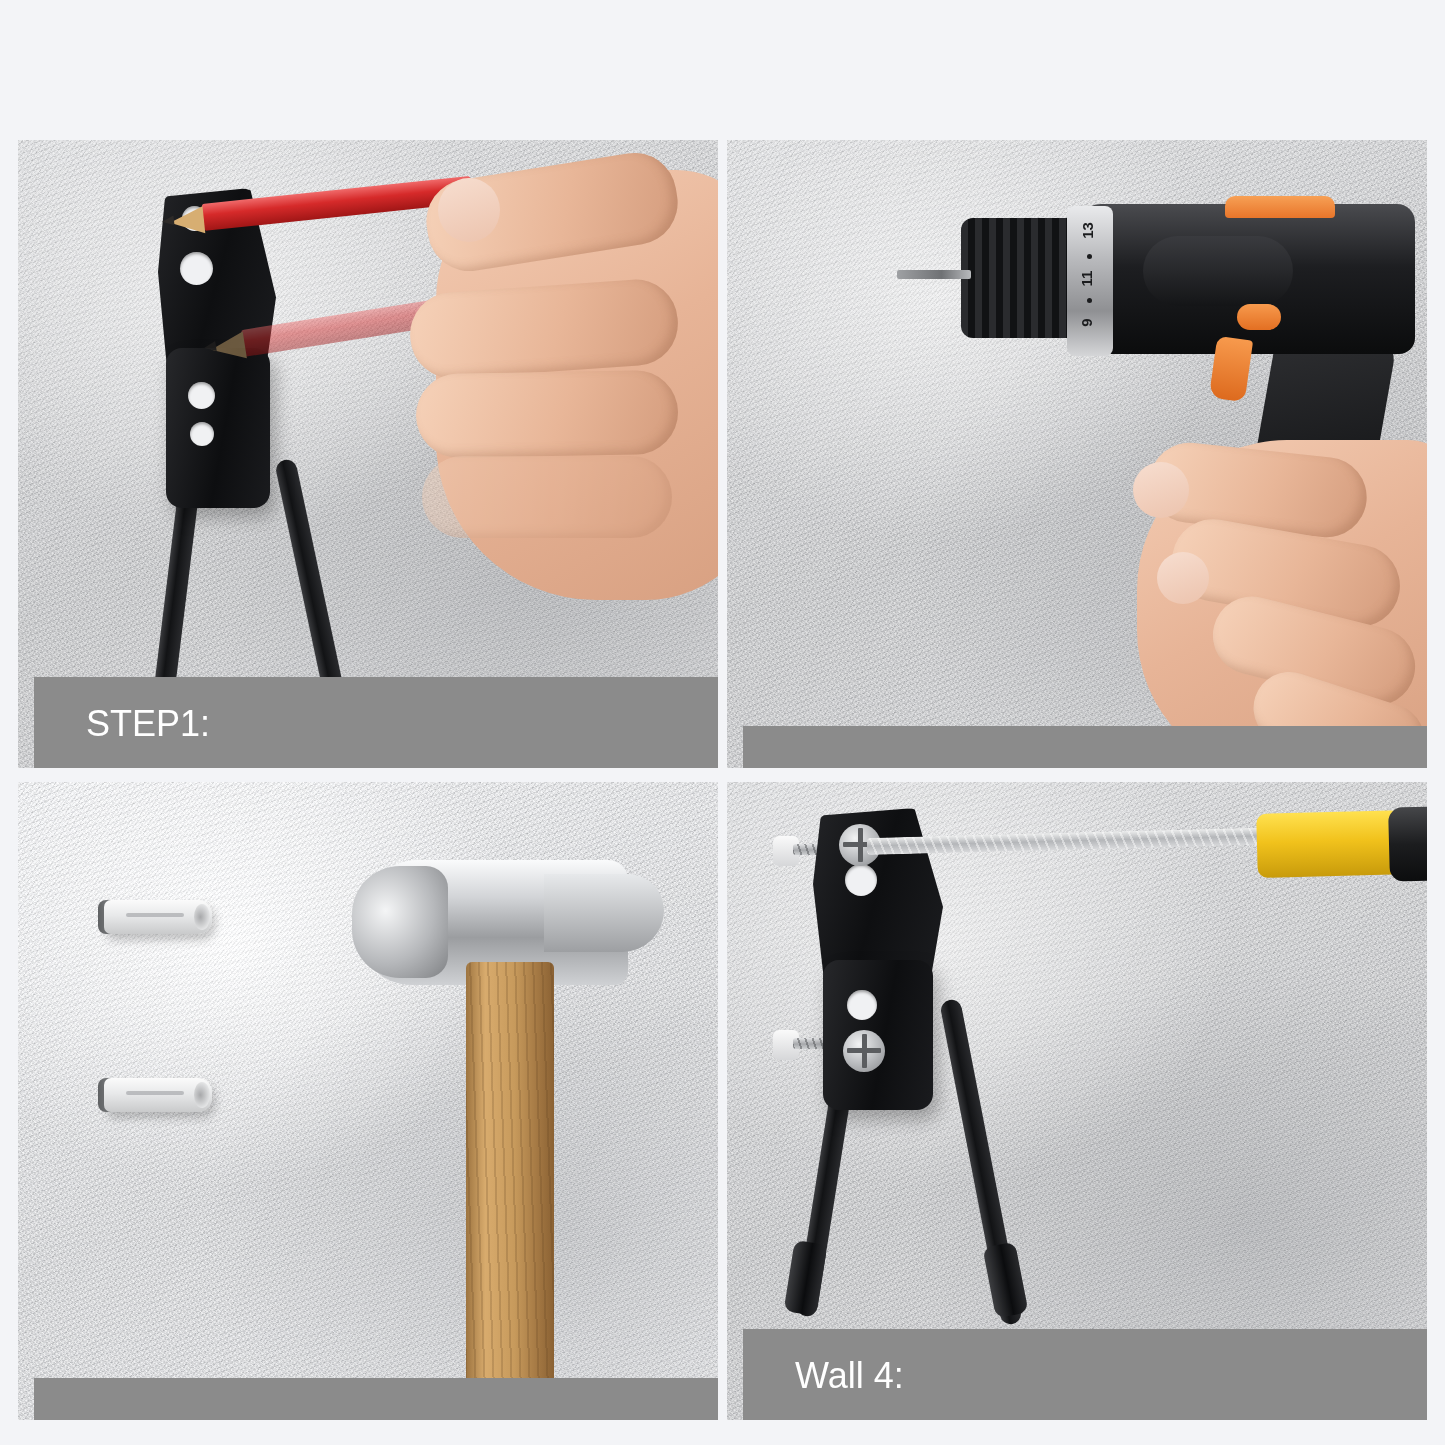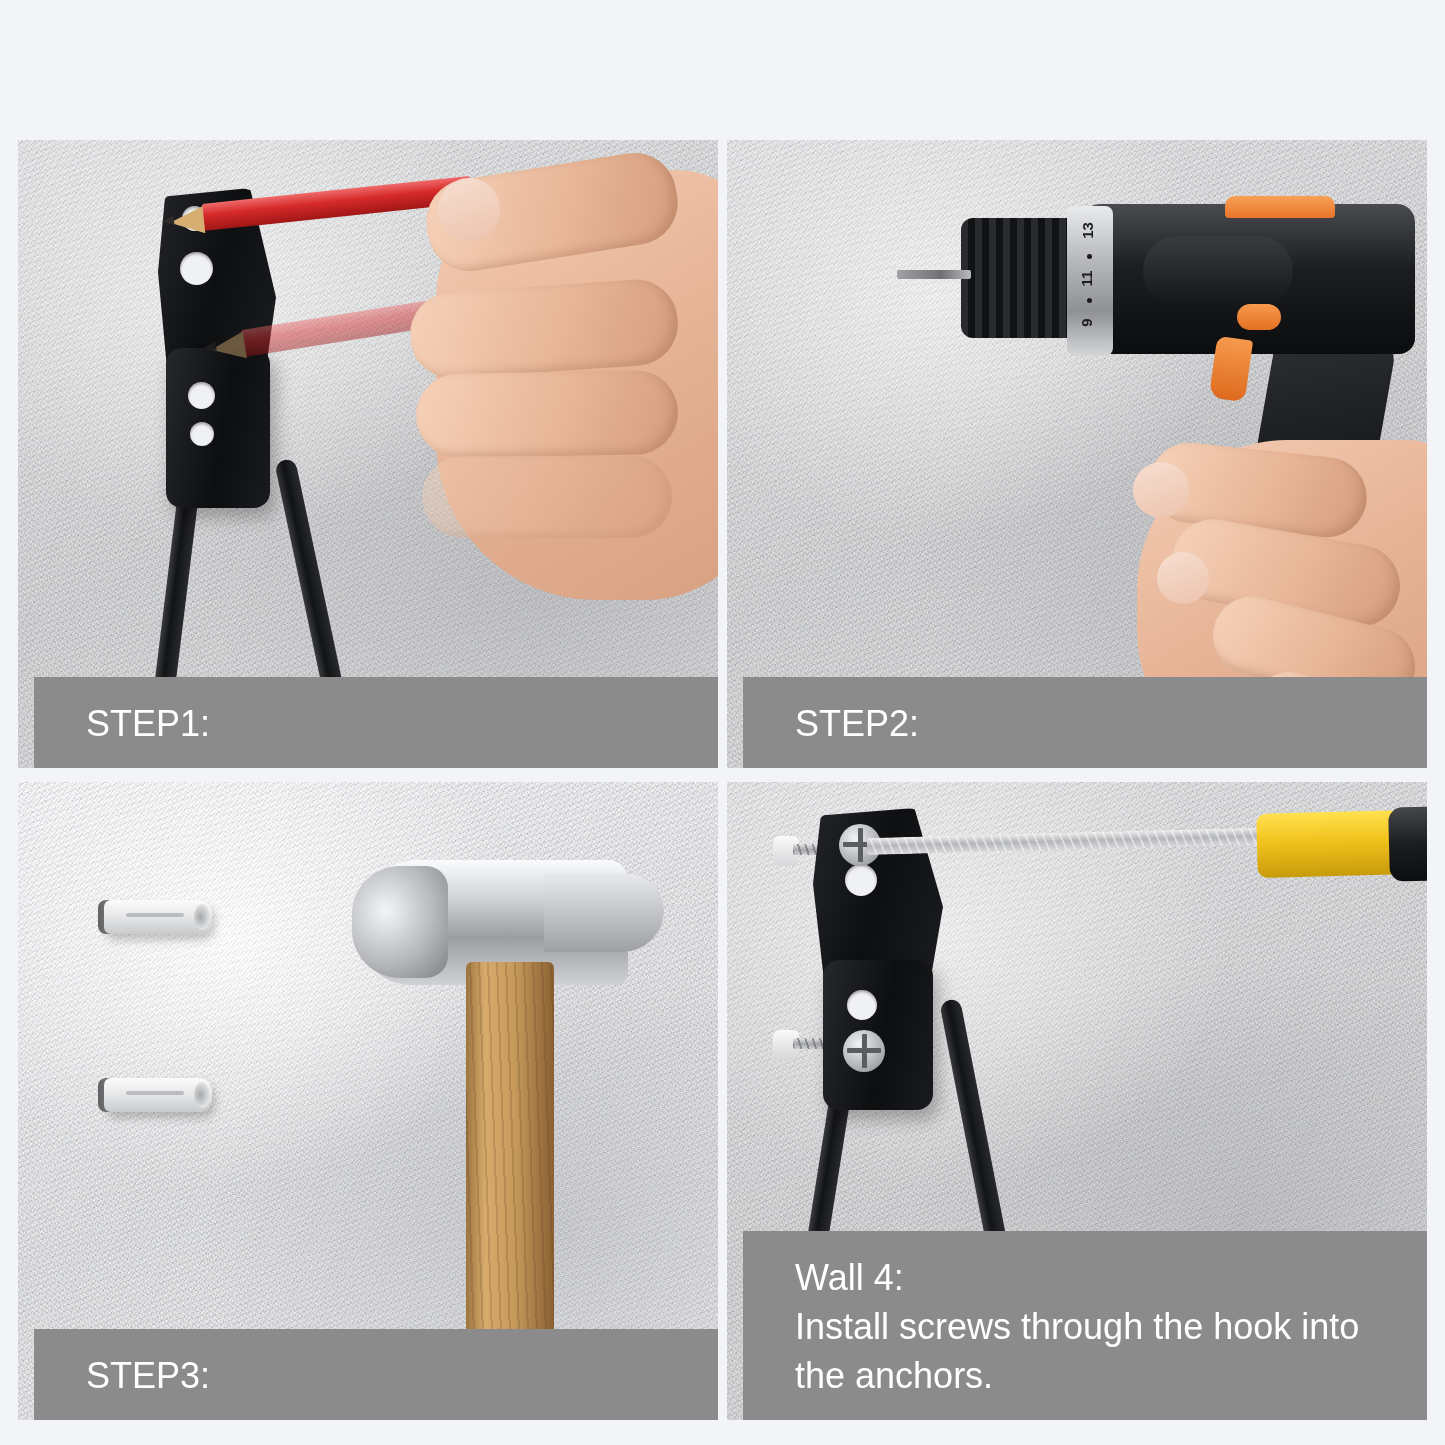--- a/index.html
+++ b/index.html
@@ -438,21 +438,20 @@
         <div class="hand" style="right:-40px; top:300px; width:330px; height:340px; border-radius:150px 60px 80px 150px;"></div>
         <div class="finger" style="right:60px; top:310px; width:218px; height:80px; transform:rotate(6deg);"></div>
         <div class="nail" style="right:238px; top:322px; width:56px; height:56px;"></div>
         <div class="finger" style="right:26px; top:392px; width:230px; height:82px; transform:rotate(10deg);"></div>
         <div class="nail" style="right:218px; top:412px; width:52px; height:52px;"></div>
         <div class="finger" style="right:10px; top:472px; width:206px; height:78px; transform:rotate(14deg);"></div>
         <div class="finger" style="right:0px; top:548px; width:176px; height:72px; transform:rotate(18deg);"></div>
       </div>
 
       <div class="caption">
-        <span class="ctext">STEP2:</span>
       </div>
     </div>
 
     <div class="panel">
       <div class="wall bright"></div>
 
       <div>
         <div class="anchor-hole" style="left:80px; top:118px;"></div>
         <div class="anchor" style="left:86px; top:118px;">
           <div class="anchor-slot"></div>
@@ -467,21 +466,20 @@
       </div>
 
       <div class="hammer" style="left:330px; top:62px; width:380px; height:560px;">
         <div class="hammer-head" style="left:10px; top:16px;"></div>
         <div class="hammer-face" style="left:4px; top:22px;"></div>
         <div class="hammer-claw" style="left:196px; top:30px;"></div>
         <div class="hammer-handle" style="left:118px; top:118px;"></div>
       </div>
 
       <div class="caption">
-        <span class="ctext">STEP3:</span>
       </div>
     </div>
 
     <div class="panel">
       <div class="wall"></div>
 
       <div class="screw-anchor" style="left:46px; top:54px;"></div>
       <div class="screw-anchor" style="left:46px; top:248px;"></div>
       <div class="screw-shaft" style="left:66px; top:62px; width:66px;"></div>
       <div class="screw-shaft" style="left:66px; top:256px; width:52px;"></div>
@@ -508,18 +506,17 @@
       <div class="screw-cross-b" style="left:135px; top:252px; width:5px; height:34px;"></div>
 
       <div>
         <div class="driver-shaft" style="left:140px; top:56px; width:400px; transform:rotate(-1.5deg); transform-origin:left center;"></div>
         <div class="driver-handle-y" style="left:530px; top:30px; transform:rotate(-1.5deg);"></div>
         <div class="driver-handle-k" style="left:662px; top:24px; transform:rotate(-1.5deg);"></div>
       </div>
 
       <div class="caption">
         <span class="ctext">Wall 4:</span>
-        <span class="ctext">Install screws through the hook into the anchors.</span>
       </div>
     </div>
 
   </div>
 </div>
 
 </body></html>

